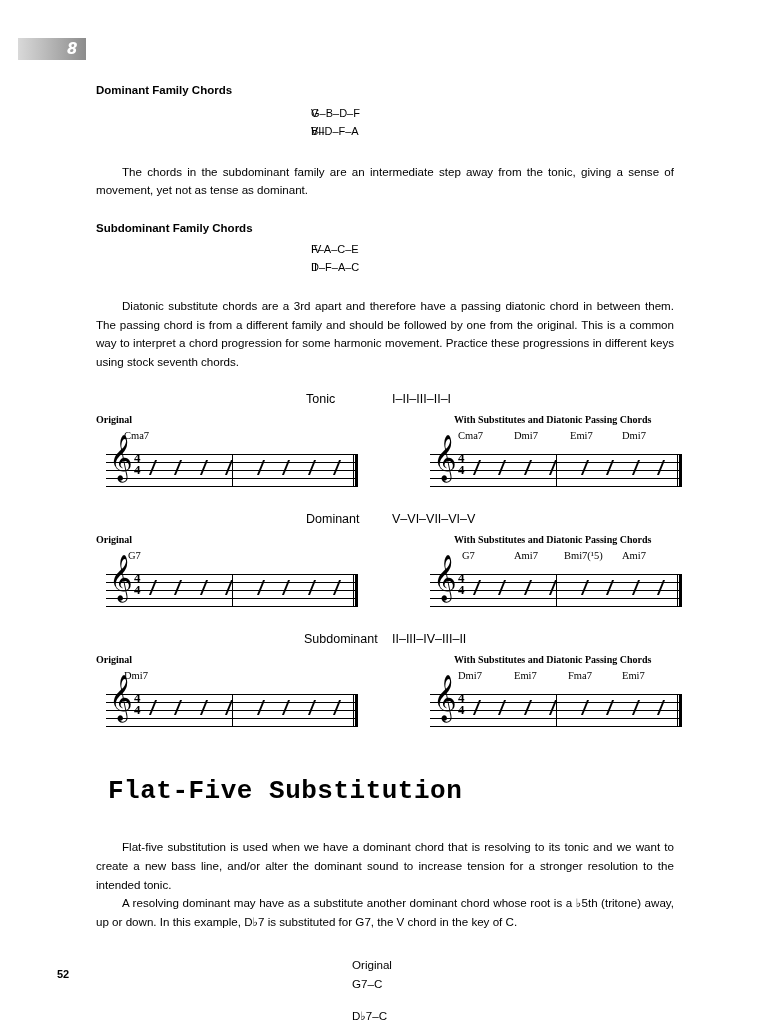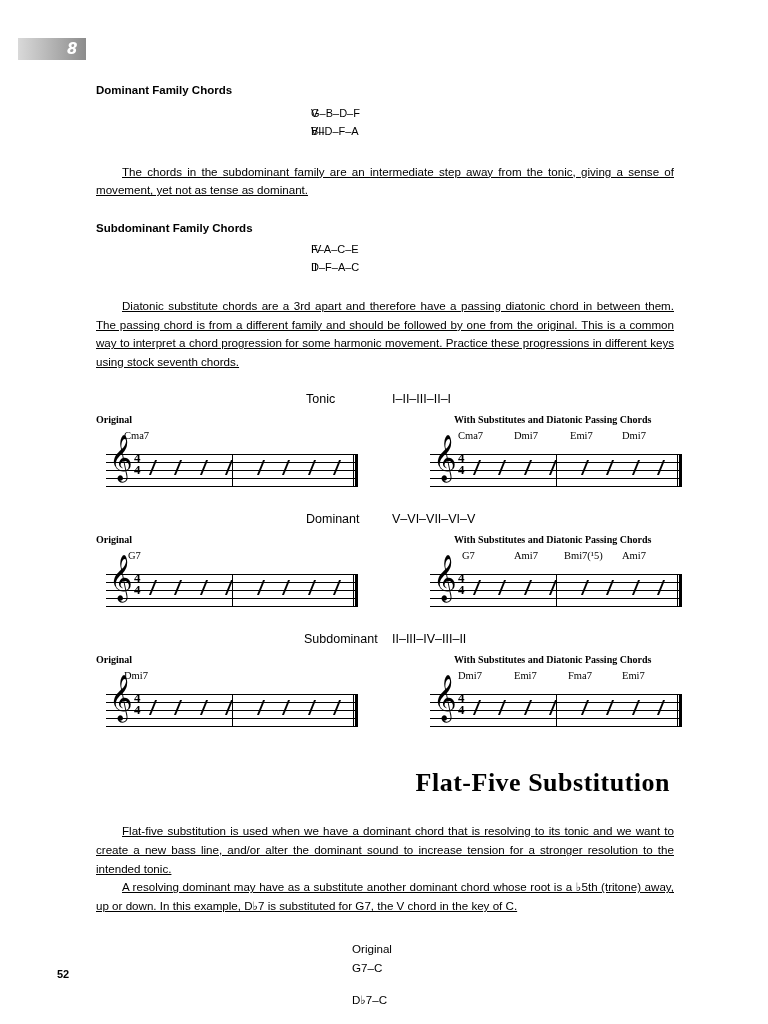--- a/index.html
+++ b/index.html
@@ -54,21 +54,21 @@
     font-family: "Liberation Sans", sans-serif;
   }
 
   p.body {
     font-size: 11.6px;
     line-height: 1.62;
     margin: 0;
     text-align: justify;
     font-family: "Liberation Sans", sans-serif;
   }
-  p.body.indent { text-indent: 26px; text-decoration: underline; }
+  p.body.indent { text-indent: 26px; }
 
   
   .chordlist {
     margin-top: 9px;
     font-size: 11px;
     line-height: 1.62;
   }
   .chordlist .row { display: block; }
   .chordlist .rn {
     display: inline-block;
@@ -187,26 +187,25 @@
     position: absolute;
     width: 1.6px;
     height: 15px;
     background: #000;
     transform: skewX(-22deg);
     top: 0;
   }
 
   
   h1.bighead {
-    font-family: Liberation Serif, serif;
+    font-family: Liberation Mono, monospace;
     font-weight: bold;
     font-size: 26px;
     letter-spacing: 0.5px;
-    margin: 4px;
-    text-align: right;
+    margin: 12px;
   }
 
   
   .example {
     margin-left: 256px;
     font-size: 11.6px;
     line-height: 1.62;
   }
   .example .gap { height: 14px; }
 

